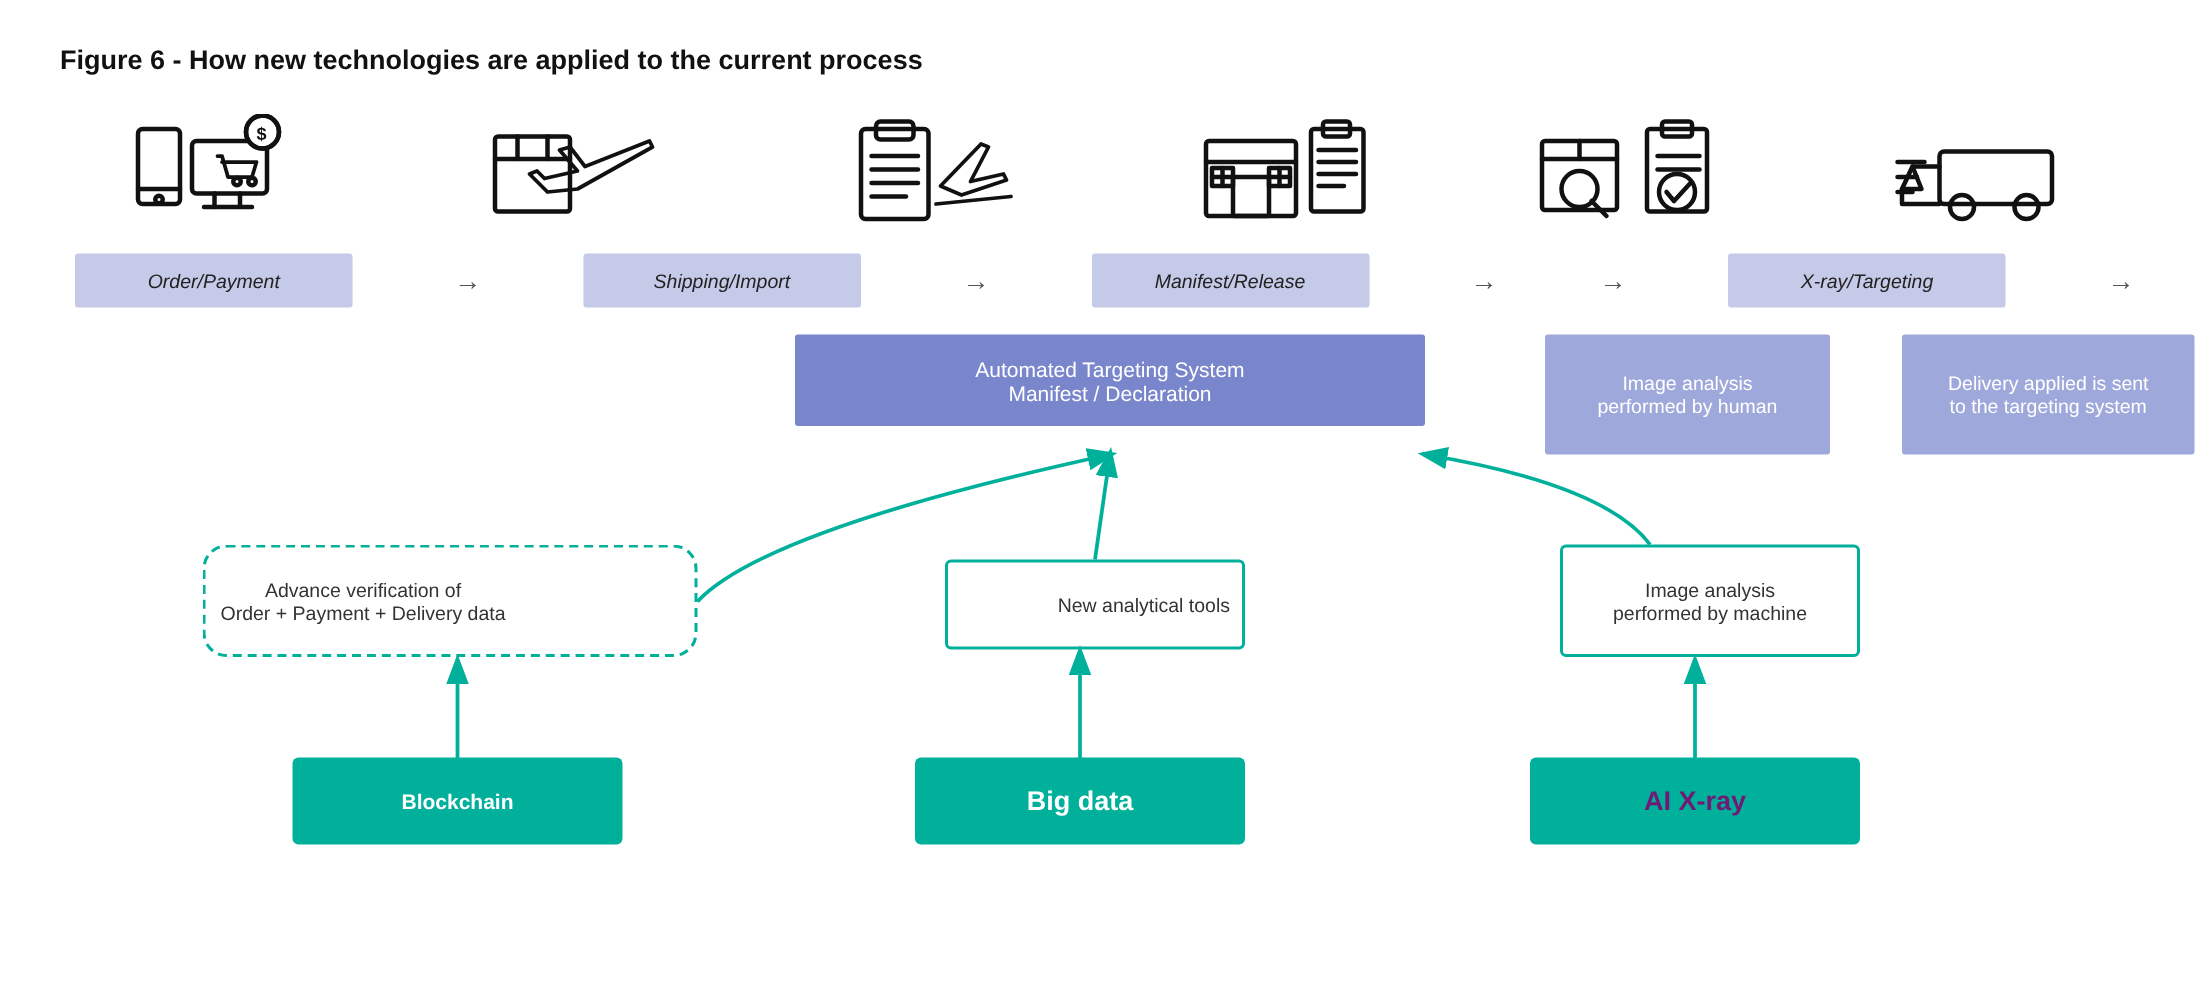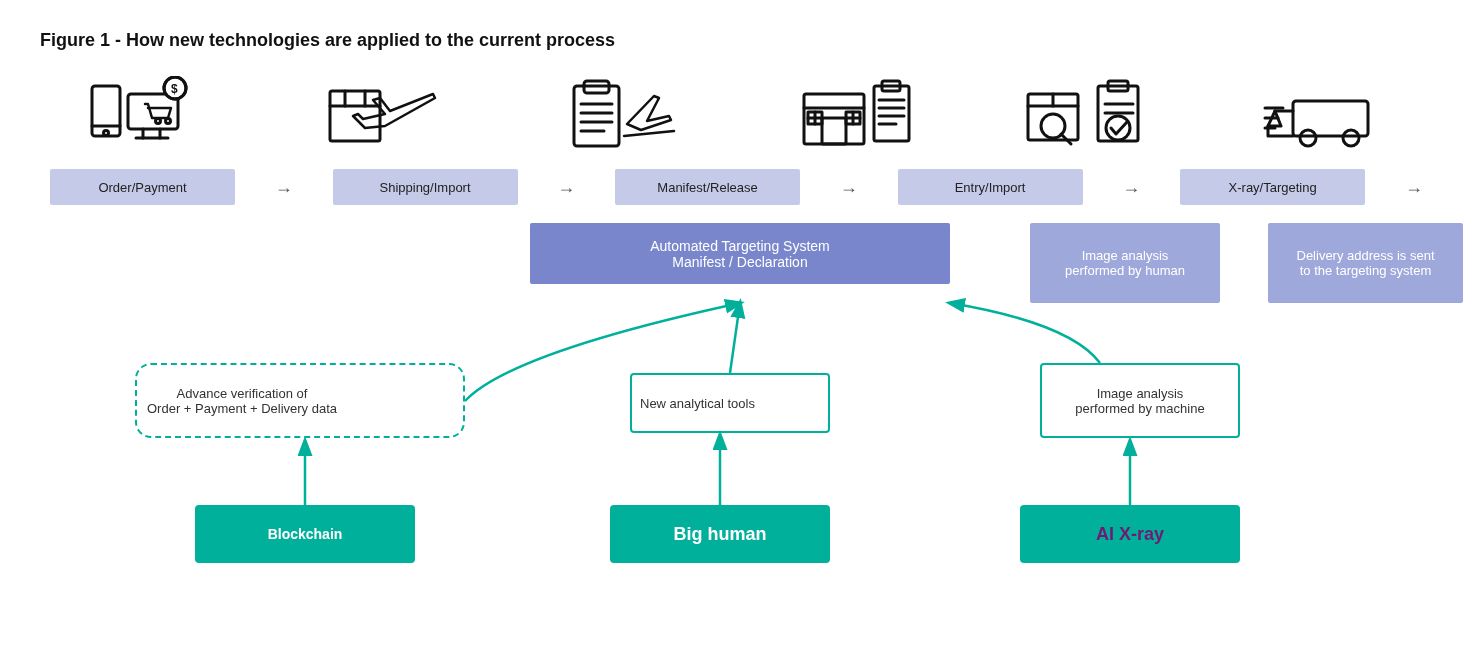--- a/index.html
+++ b/index.html
@@ -63,33 +63,34 @@
       font-size: 13px;
       text-align: center;
       padding: 7px 10px;
       width: 185px;
       height: 36px;
       display: flex;
       align-items: center;
       justify-content: center;
       border-radius: 2px;
       flex-shrink: 0;
+      font-style: italic;
     }
 
     .step-arrow {
       font-size: 18px;
       color: #555;
       flex-shrink: 0;
     }
   </style>
 </head>
 <body>
 
 <div class="figure-container">
-  <div class="figure-title">Figure 1 - How new technologies are applied to the current process</div>
+  <div class="figure-title">Figure 6 - How new technologies are applied to the current process</div>
 
   <div class="icons-row">
 
     <div class="icon-group">
       <svg viewBox="0 0 120 80" fill="none" stroke="#111" stroke-width="3" stroke-linecap="round" stroke-linejoin="round">
 
         <rect x="2" y="10" width="28" height="50" rx="3"></rect>
         <line x1="2" y1="50" x2="30" y2="50"></line>
         <circle cx="16" cy="57" r="2.5"></circle>
 
@@ -193,63 +194,62 @@
     </div>
   </div>
 
   <div class="steps-row">
     <div class="step-box">Order/Payment</div>
     <div class="step-arrow">→</div>
     <div class="step-box">Shipping/Import</div>
     <div class="step-arrow">→</div>
     <div class="step-box">Manifest/Release</div>
     <div class="step-arrow">→</div>
-    <div class="step-box">Entry/Import</div>
     <div class="step-arrow">→</div>
     <div class="step-box">X-ray/Targeting</div>
     <div class="step-arrow">→</div>
   </div>
 
   <div style="position:relative; height:340px;">
 
     <div style="position:absolute; top:0; left:490px; width:420px; height:61px; background:#7986cb; color:#fff; font-size:14px; text-align:center; display:flex; align-items:center; justify-content:center; border-radius:2px; padding:8px;">
       <span style="white-space:pre-line;">Automated Targeting System
 Manifest / Declaration</span>
     </div>
 
     <div style="position:absolute; top:0; left:990px; width:190px; height:80px; background:#9fa8da; color:#fff; font-size:13px; text-align:center; display:flex; align-items:center; justify-content:center; border-radius:2px; padding:8px;">
       <span style="white-space:pre-line;">Image analysis
 performed by human</span>
     </div>
 
     <div style="position:absolute; top:0; left:1228px; width:195px; height:80px; background:#9fa8da; color:#fff; font-size:13px; text-align:center; display:flex; align-items:center; justify-content:center; border-radius:2px; padding:8px;">
-      <span style="white-space:pre-line;">Delivery address is sent
+      <span style="white-space:pre-line;">Delivery applied is sent
 to the targeting system</span>
     </div>
 
     <div style="position:absolute; top:140px; left:95px; width:330px; height:75px; border:2px dashed #00b09b; border-radius:16px; font-size:13px; text-align:center; color:#333; background:#fff; display:flex; align-items:center; justify-content:flex-start; padding:10px;">
       <span style="white-space:pre-line;">Advance verification of
 Order + Payment + Delivery data</span>
     </div>
 
-    <div style="position:absolute; top:150px; left:590px; width:200px; height:60px; border:2px solid #00b09b; border-radius:4px; font-size:13px; text-align:center; color:#333; background:#fff; display:flex; align-items:center; justify-content:flex-start; padding:8px;">
+    <div style="position:absolute; top:150px; left:590px; width:200px; height:60px; border:2px solid #00b09b; border-radius:4px; font-size:13px; text-align:center; color:#333; background:#fff; display:flex; align-items:center; justify-content:flex-end; padding:8px;">
       <span style="white-space:pre-line;">New analytical tools</span>
     </div>
 
     <div style="position:absolute; top:140px; left:1000px; width:200px; height:75px; border:2px solid #00b09b; border-radius:4px; font-size:13px; text-align:center; color:#333; background:#fff; display:flex; align-items:center; justify-content:center; padding:8px;">
       <span style="white-space:pre-line;">Image analysis
 performed by machine</span>
     </div>
 
     <div style="position:absolute; bottom:0; left:155px; width:220px; height:58px; background:#00b09b; color:#fff; font-weight:bold; font-size:14px; text-align:center; display:flex; align-items:center; justify-content:center; border-radius:4px;">
       <span>Blockchain</span>
     </div>
 
     <div style="position:absolute; bottom:0; left:570px; width:220px; height:58px; background:#00b09b; color:#fff; font-weight:bold; font-size:18px; text-align:center; display:flex; align-items:center; justify-content:center; border-radius:4px;">
-      <span>Big human</span>
+      <span>Big data</span>
     </div>
 
     <div style="position:absolute; bottom:0; left:980px; width:220px; height:58px; background:#00b09b; color:#701a75; font-weight:bold; font-size:18px; text-align:center; display:flex; align-items:center; justify-content:center; border-radius:4px;">
       <span>AI X-ray</span>
     </div>
 
     <svg style="position:absolute;top:0;left:0;width:100%;height:100%;pointer-events:none;">
 
       <line x1="265" y1="300" x2="265" y2="218" stroke="#00b09b" stroke-width="2.5" marker-end="url(#arrowTeal)"></line>
 

